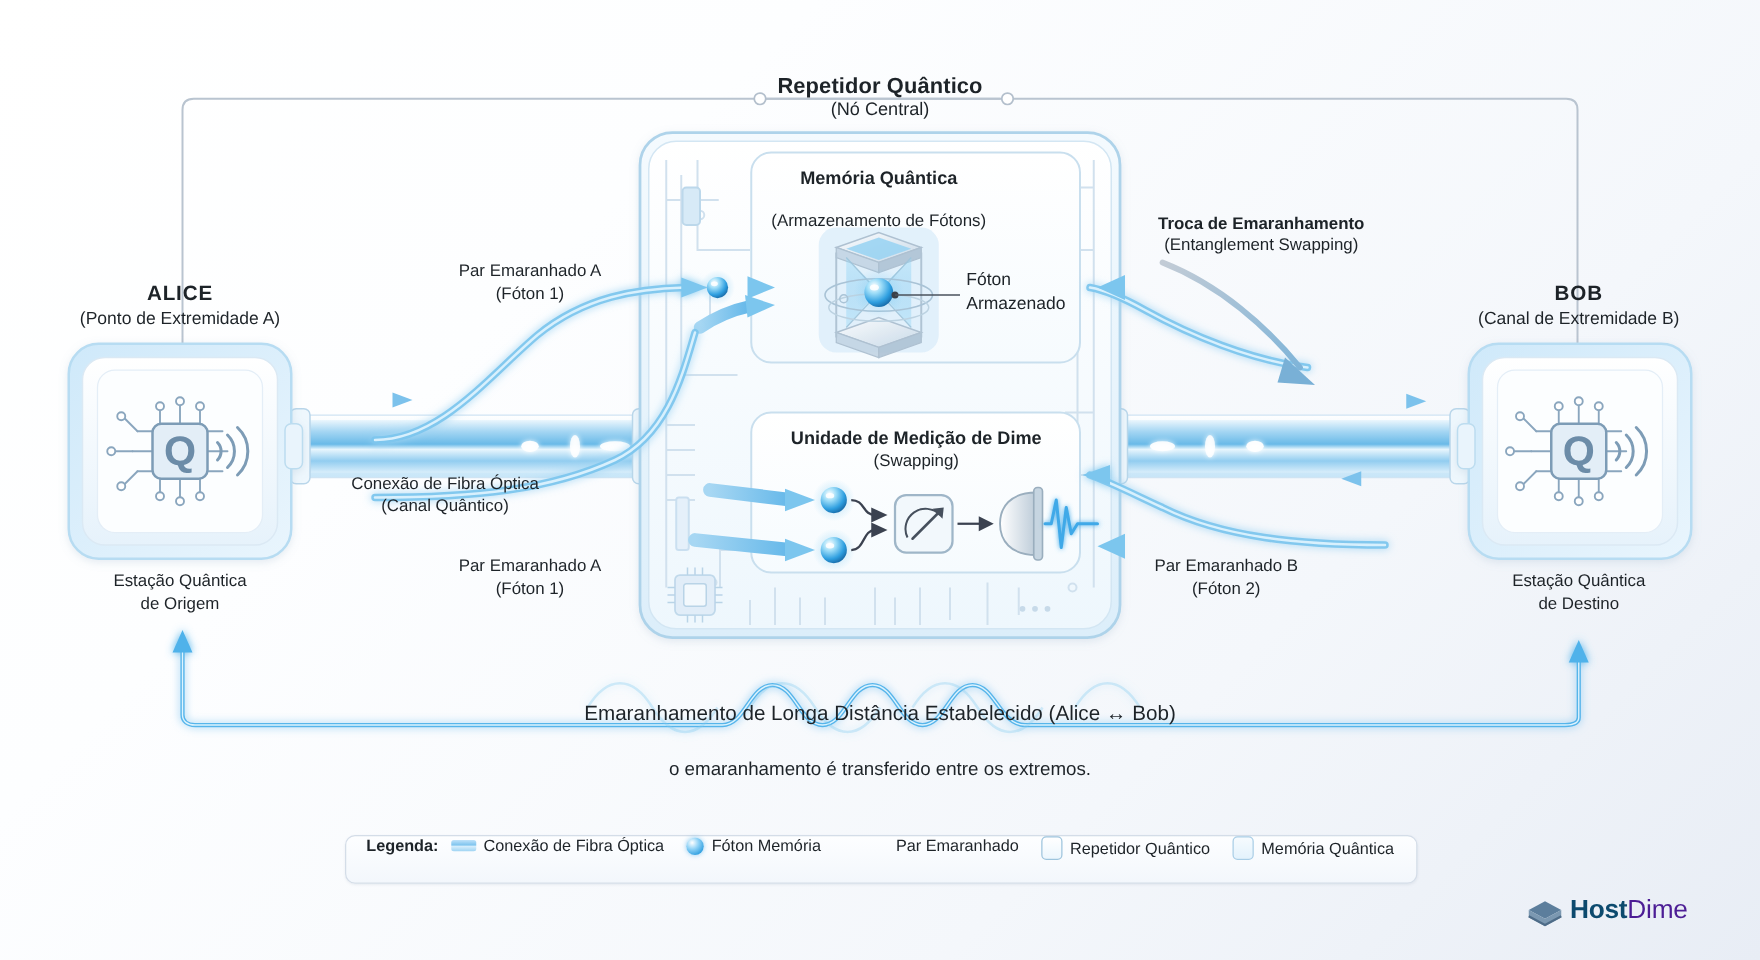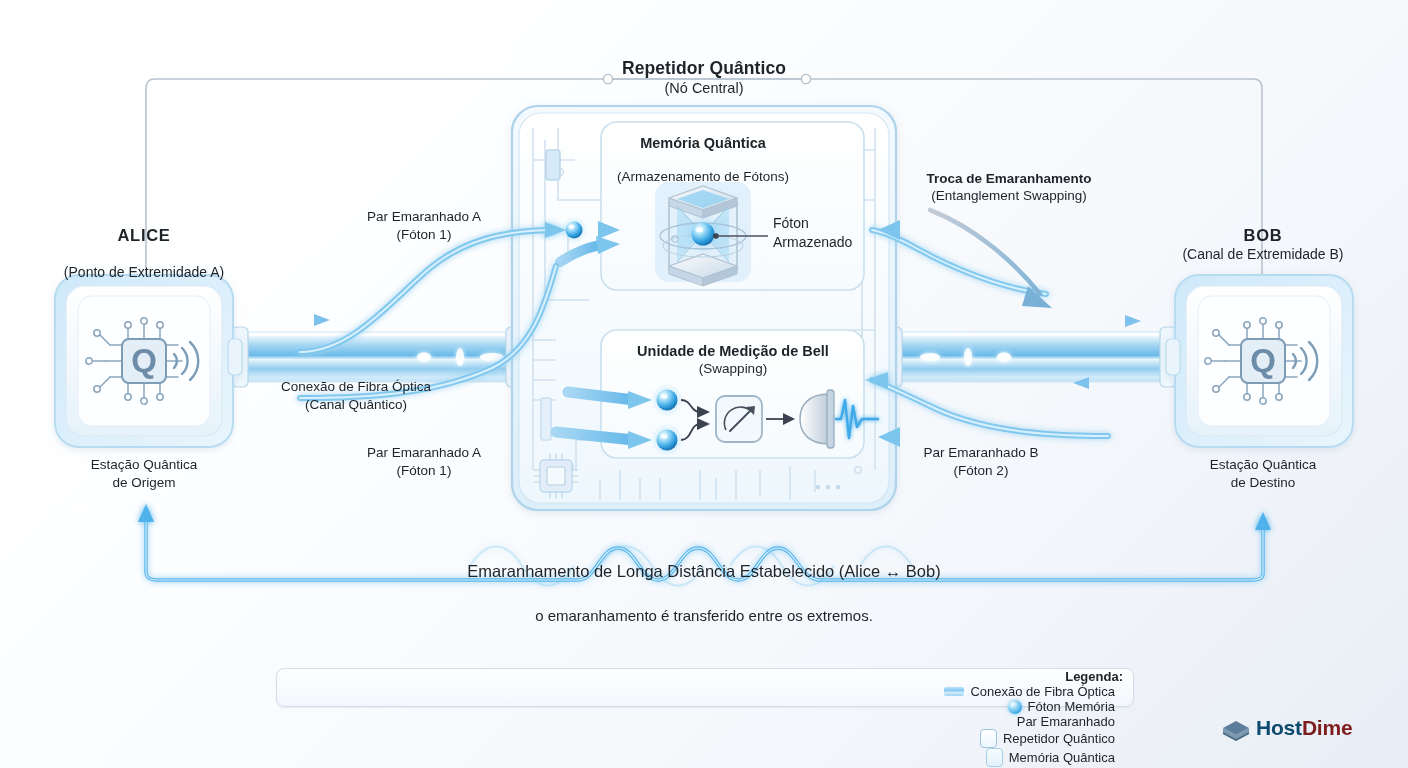--- a/index.html
+++ b/index.html
@@ -15,21 +15,21 @@
 
   
   .txt{position:absolute;text-align:center;line-height:1.18;white-space:nowrap;}
 
   #rep-title{left:704px;top:58px;transform:translateX(-50%);}
   #rep-title .l1{font-size:17.5px;font-weight:bold;letter-spacing:.1px;}
   #rep-title .l2{font-size:14.5px;margin-top:1px;}
 
   #alice-title{left:144px;top:226px;transform:translateX(-50%);}
   #alice-title .l1{font-size:16.5px;font-weight:bold;letter-spacing:.7px;}
-  #alice-title .l2{font-size:14px;margin-top:19px;}
+  #alice-title .l2{font-size:14px;margin-top:1px;}
   #alice-cap{left:144px;top:456px;transform:translateX(-50%);font-size:13.5px;line-height:1.35;}
 
   #bob-title{left:1263px;top:226px;transform:translateX(-50%);}
   #bob-title .l1{font-size:16.5px;font-weight:bold;letter-spacing:.7px;}
   #bob-title .l2{font-size:14px;margin-top:1px;}
   #bob-cap{left:1263px;top:456px;transform:translateX(-50%);font-size:13.5px;line-height:1.35;}
 
   #mem-title{left:703px;top:135px;transform:translateX(-50%);}
   #mem-title .l1{font-size:14.5px;font-weight:bold;}
   #mem-title .l2{font-size:13.5px;margin-top:17px;}
@@ -49,40 +49,39 @@
   #swap-lbl .l2{font-size:13.5px;margin-top:1px;}
 
   #long-lbl{left:704px;top:562px;transform:translateX(-50%);font-size:16.5px;}
   #caption{left:704px;top:605px;transform:translateX(-50%);font-size:15px;line-height:1.42;}
 
   
   #legend{
     position:absolute;left:276px;top:668px;width:856px;height:37px;
     background:linear-gradient(180deg,#fdfeff 0%,#f3f7fc 100%);
     border:1px solid #d4dde8;border-radius:8px;
-    display:flex;align-items:flex-end;gap:0px;
+    display:flex;align-items:flex-start;gap:0px;
     box-shadow:0 1px 2px rgba(120,140,165,.13);
-    flex-direction:column;
   }
   #legend .lg-title{font-size:13px;font-weight:bold;margin-left:16px;margin-right:10px;}
   .lg-item{display:flex;align-items:center;gap:6px;margin-right:18px;font-size:13px;white-space:nowrap;}
   .lg-sw-fiber{width:20px;height:9px;border-radius:2px;
     background:linear-gradient(180deg,#bfe2fa 0%,#7ec4ee 45%,#d6eefc 55%,#9fd4f3 100%);}
   .lg-sw-photon{width:14px;height:14px;border-radius:50%;
     background:radial-gradient(circle at 34% 30%,#ffffff 0%,#8fd2f6 38%,#2f9fe0 78%,#1b78b5 100%);
     box-shadow:0 0 4px rgba(90,180,235,.65);}
   .lg-sw-box{width:15px;height:17px;border-radius:4px;border:1.3px solid #9dc4dd;
     background:linear-gradient(180deg,#ffffff 0%,#ecf6fd 100%);}
   .lg-sw-box.mem{border-color:#a8cde6;background:linear-gradient(180deg,#f6fbfe 0%,#e3f2fc 100%);}
 
   
   #brand{position:absolute;left:1222px;top:716px;display:flex;align-items:center;gap:8px;}
   #brand .bt{font-size:21px;letter-spacing:-.2px;}
   #brand .bt b{color:#0c4a6e;font-weight:bold;}
-  #brand .bt span{color:#7f1d1d;font-weight:bold;}
+  #brand .bt span{color:#4c1d95;font-weight:normal;}
 </style>
 </head>
 <body>
 
 <div id="stage">
 
   <svg class="layer" viewBox="0 0 1408 768">
     <defs>
       <linearGradient id="gStation" x1="0" y1="0" x2="0" y2="1">
         <stop offset="0" stop-color="#ffffff"></stop>
@@ -514,21 +513,21 @@
   <div class="txt" id="mem-title">
     <div class="l1">Memória Quântica</div>
     <div class="l2">(Armazenamento de Fótons)</div>
   </div>
   <div class="txt" id="photon-lbl">
     <div>Fóton</div>
     <div>Armazenado</div>
   </div>
 
   <div class="txt" id="bell-title">
-    <div class="l1">Unidade de Medição de Bell</div>
+    <div class="l1">Unidade de Medição de Dime</div>
     <div class="l2">(Swapping)</div>
   </div>
 
   <div class="txt" id="pairA1">
     <div>Par Emaranhado A</div>
     <div>(Fóton 1)</div>
   </div>
   <div class="txt" id="fiber-lbl">
     <div>Conexão de Fibra Óptica</div>
     <div>(Canal Quântico)</div>

